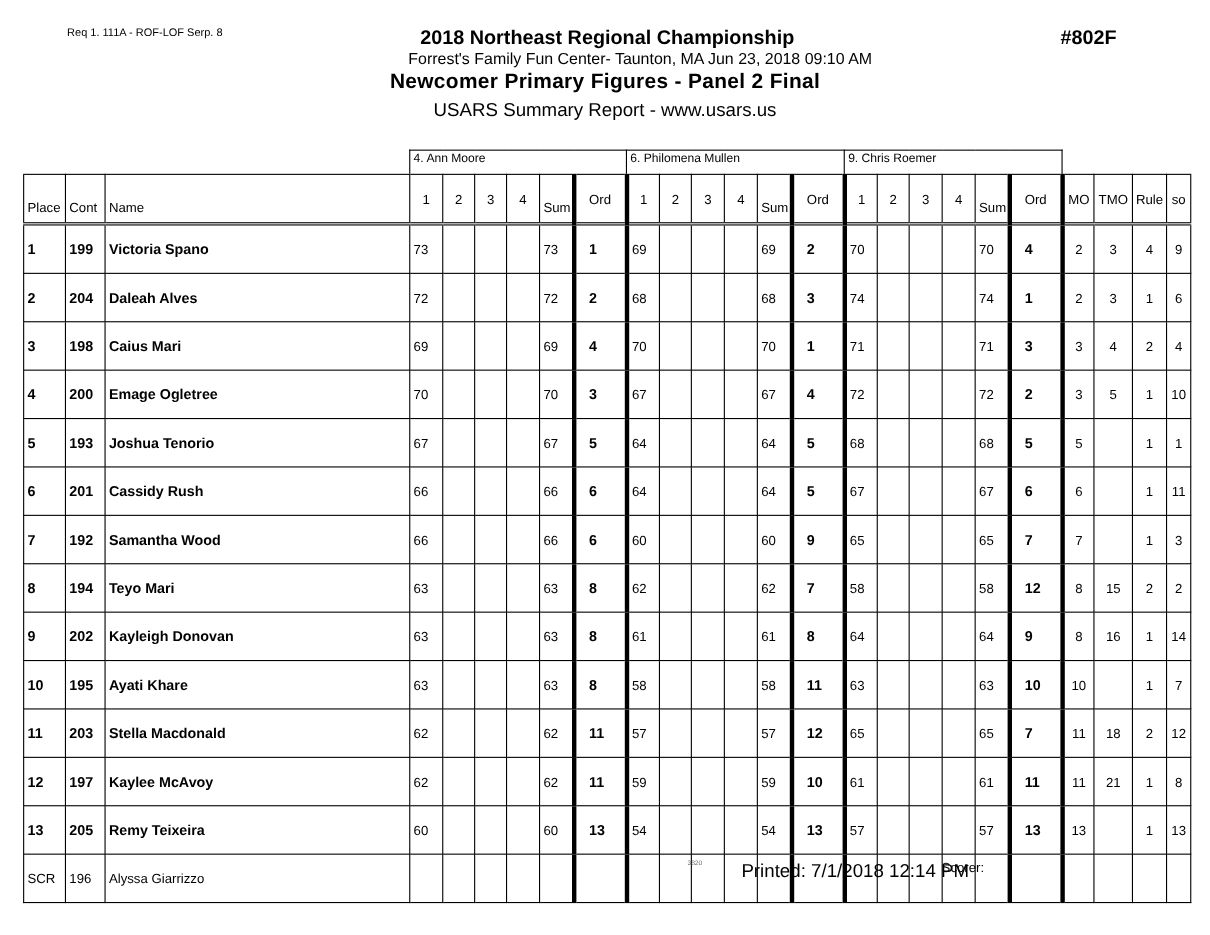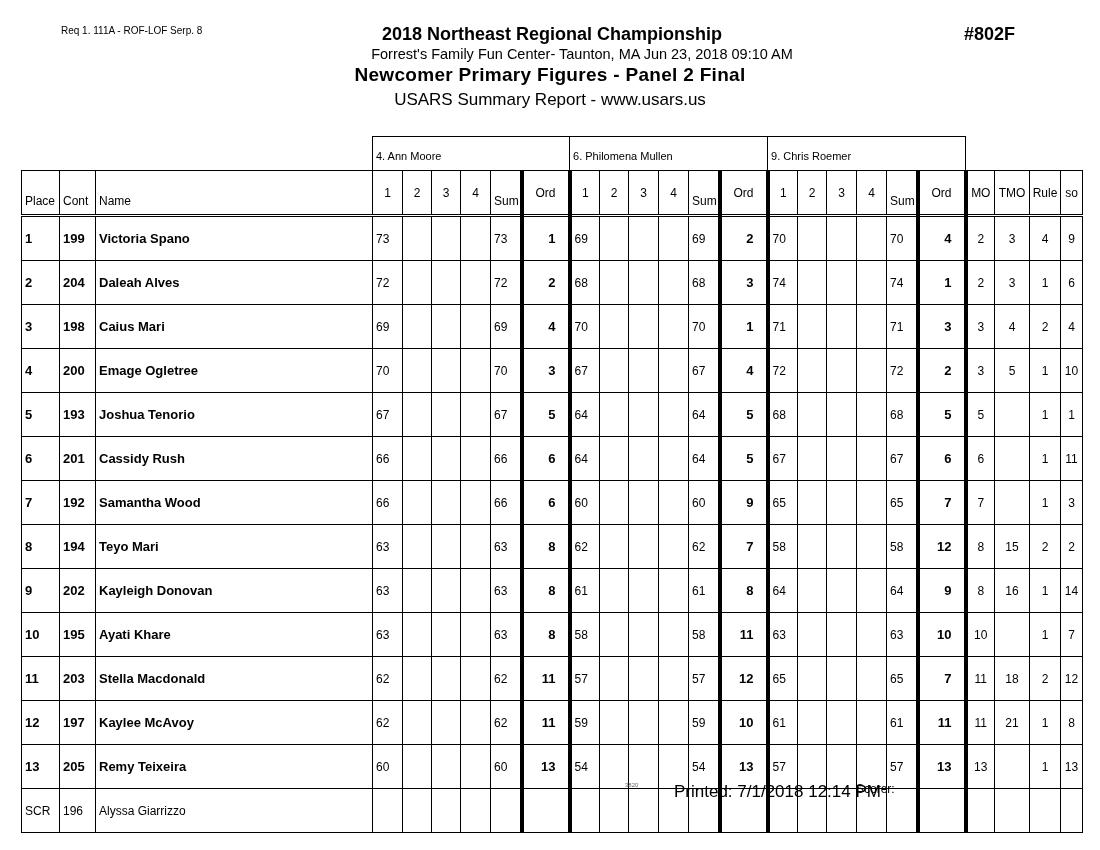--- a/index.html
+++ b/index.html
@@ -7,26 +7,26 @@
   .abs { position:absolute; white-space:nowrap; }
   .req { left:37px; top:25px; font-size:10px;margin-left:24px; }
   .title { left:0; width:1100px; text-align:center; }
   .t1 { top:24px; font-size:18px; font-weight:bold; margin-left:2px; }
   .t2 { top:46px; font-size:14.5px;margin-left:32px; }
   .t3 { top:64px; font-size:19px; font-weight:bold; letter-spacing:0.3px; }
   .t4 { top:90px; font-size:17px; }
   .code { left:964px; top:24px; font-size:18px; font-weight:bold; }
   table.sheet { position:absolute; left:21px; top:136px; border-collapse:collapse; table-layout:fixed; font-size:12px; }
   table.sheet td { border:1px solid #000; height:19px; padding:0 0 0 3px; overflow:hidden; white-space:nowrap; }
-  table.sheet tr.judges td { height:20px; font-size:11px; vertical-align:top; padding-top:13px; }
+  table.sheet tr.judges td { height:20px; font-size:11px; vertical-align:top; padding-top:1px; }
   table.sheet tr.judges td.blank { border:none; border-bottom:1px solid #000; }
   table.sheet tr.hdr td { font-size:12px; border-bottom:3px double #000; padding-top:16px; }
   table.sheet tr.row td { height:19px; }
   td.b { font-weight:bold; font-size:13px; }
-  td.ord { font-weight:bold; font-size:13px; text-align:right; padding:12px !important; border-left:4px solid #000 !important; border-right:4px solid #000 !important; }
+  td.ord { font-weight:bold; font-size:13px; text-align:left; padding:12px !important; border-left:4px solid #000 !important; border-right:4px solid #000 !important; }
   td.c { text-align:center; padding:0 !important; }
   tr.scr td { font-size:12px; font-weight:normal; }
   .foot-ver { left:625px; top:782px; font-size:6px; color:#666; }
   .foot-print { left:674px; top:782px; font-size:17px; }
   .foot-scorer { left:856px; top:782px; font-size:12px; }
 </style>
 </head>
 <body>
 
 <div class="abs req">Req 1. 111A - ROF-LOF Serp. 8</div>

